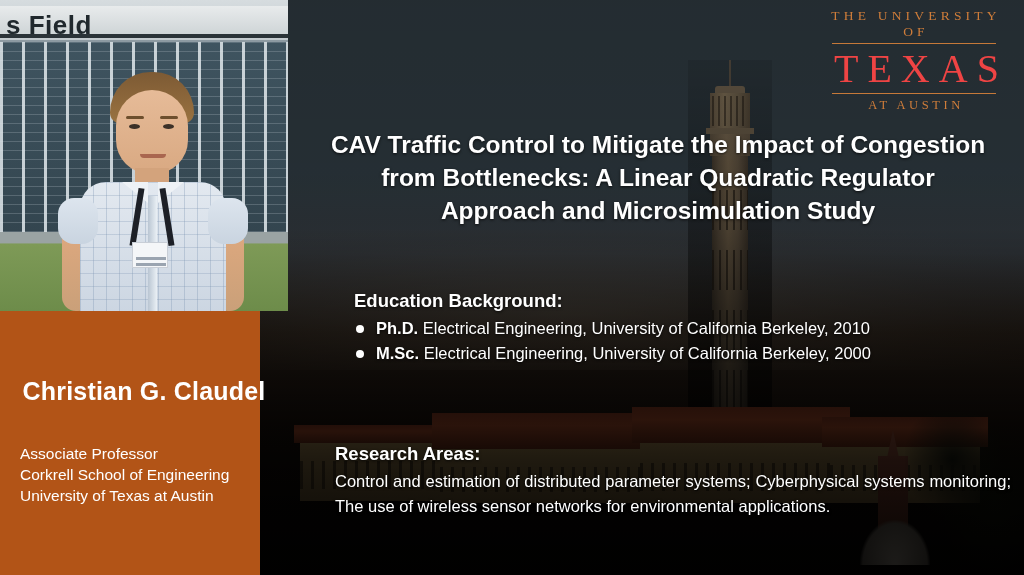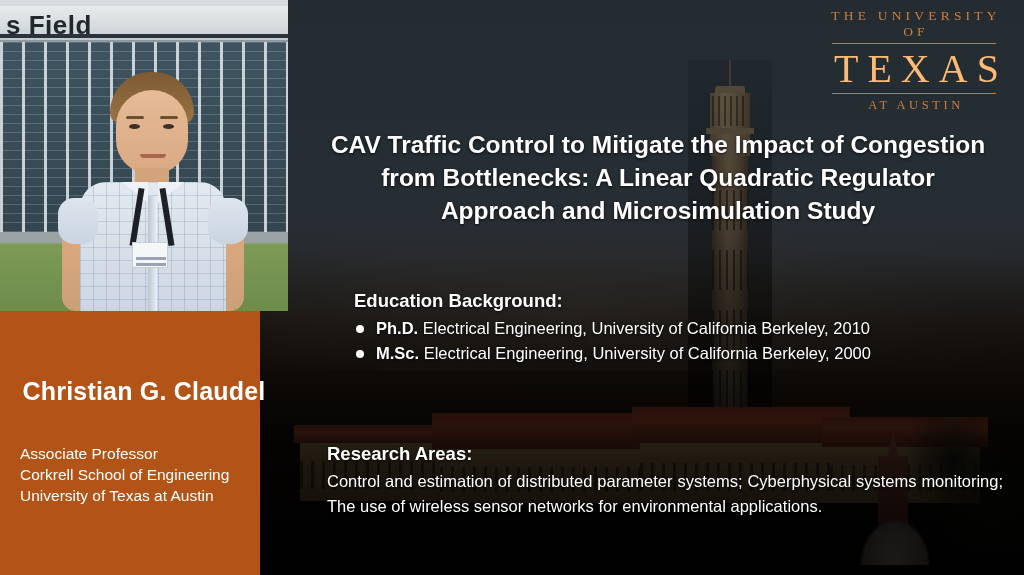--- a/index.html
+++ b/index.html
@@ -250,21 +250,21 @@
   .ut-top {
     font-family:"Liberation Serif", serif;
     font-size:13.5px; letter-spacing:4.2px; color:#cf7d3a;
     padding-left:4px;
   }
   .ut-rule {
     height:1px; background:#cf7d3a; margin:3px 6px 2px 6px; opacity:0.95;
   }
   .ut-main {
     font-family:"Liberation Serif", serif;
-    font-size:40px; letter-spacing:9px; color:#fdba74;
+    font-size:40px; letter-spacing:9px; color:#ef4444;
     line-height:46px; padding-left:8px;
   }
   .ut-rule2 {
     height:1px; background:#cf7d3a; margin:1px 6px 4px 6px; opacity:0.95;
   }
   .ut-bottom {
     font-family:"Liberation Serif", serif;
     font-size:12.5px; letter-spacing:3.6px; color:#cf7d3a;
     padding-left:4px;
   }
@@ -274,21 +274,21 @@
 
   .title {
     position:absolute; left:38px; top:128px; width:664px;
     text-align:center; color:#ffffff;
     font-size:24.5px; font-weight:700; line-height:33px;
     text-shadow:0 1px 3px rgba(0,0,0,0.75);
   }
 
   .section { position:absolute; left:39px; width:676px; color:#ffffff; }
   .sec-edu { top:290px;margin-left:27px; }
-  .sec-res { top:443px; }
+  .sec-res { top:443px;margin-left:8px; }
 
   .sec-head {
     font-size:18.5px; font-weight:700; margin-bottom:4px;
     text-shadow:0 1px 3px rgba(0,0,0,0.8);
   }
   .bullets { list-style:none; }
   .bullet-item {
     position:relative; padding-left:22px;
     font-size:16.5px; line-height:25px; white-space:nowrap;
     text-shadow:0 1px 3px rgba(0,0,0,0.8);

